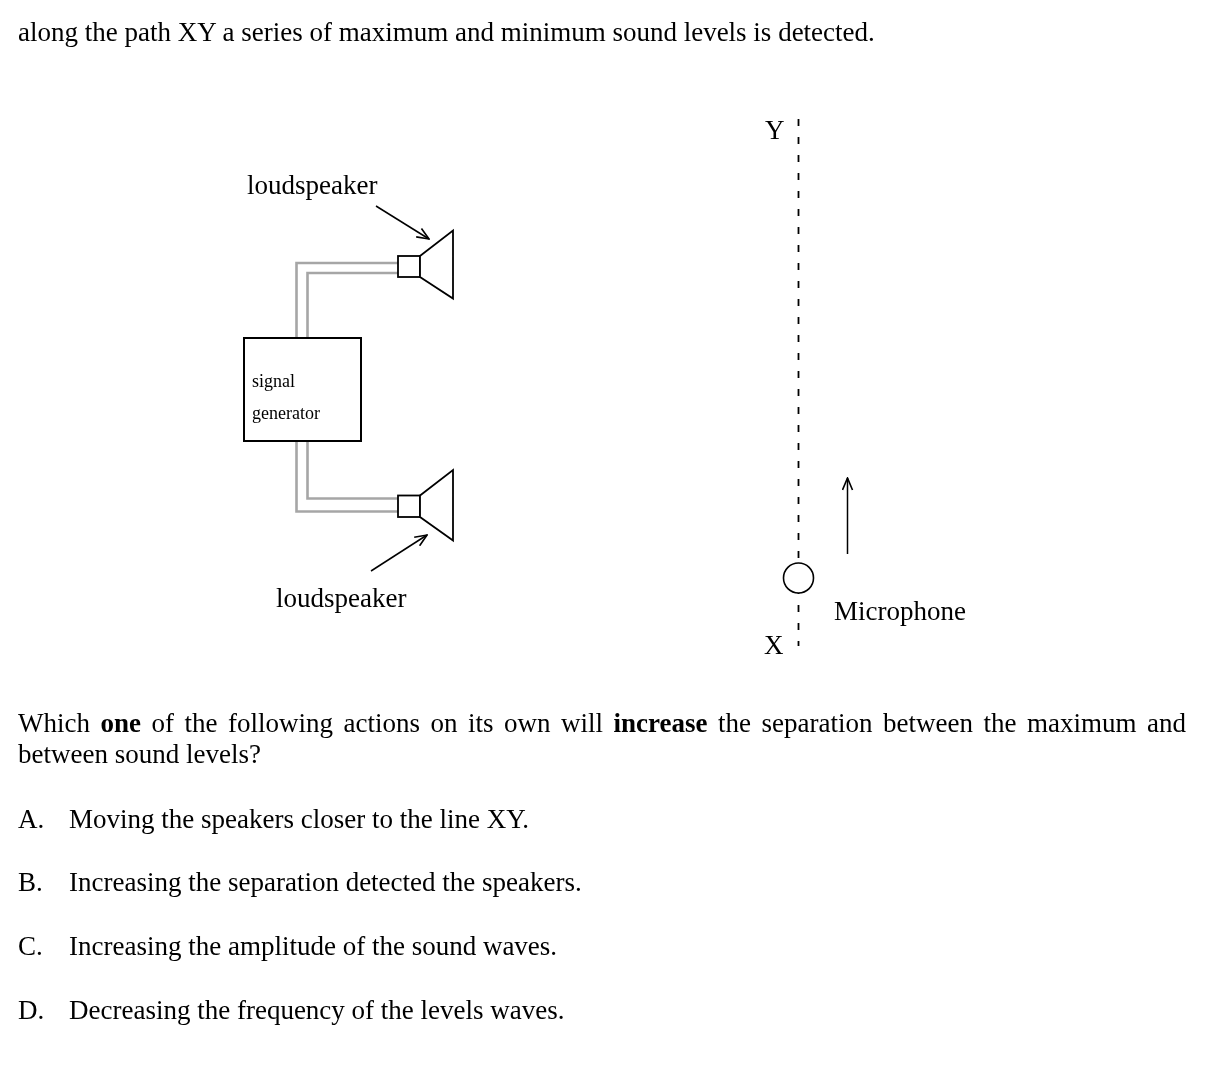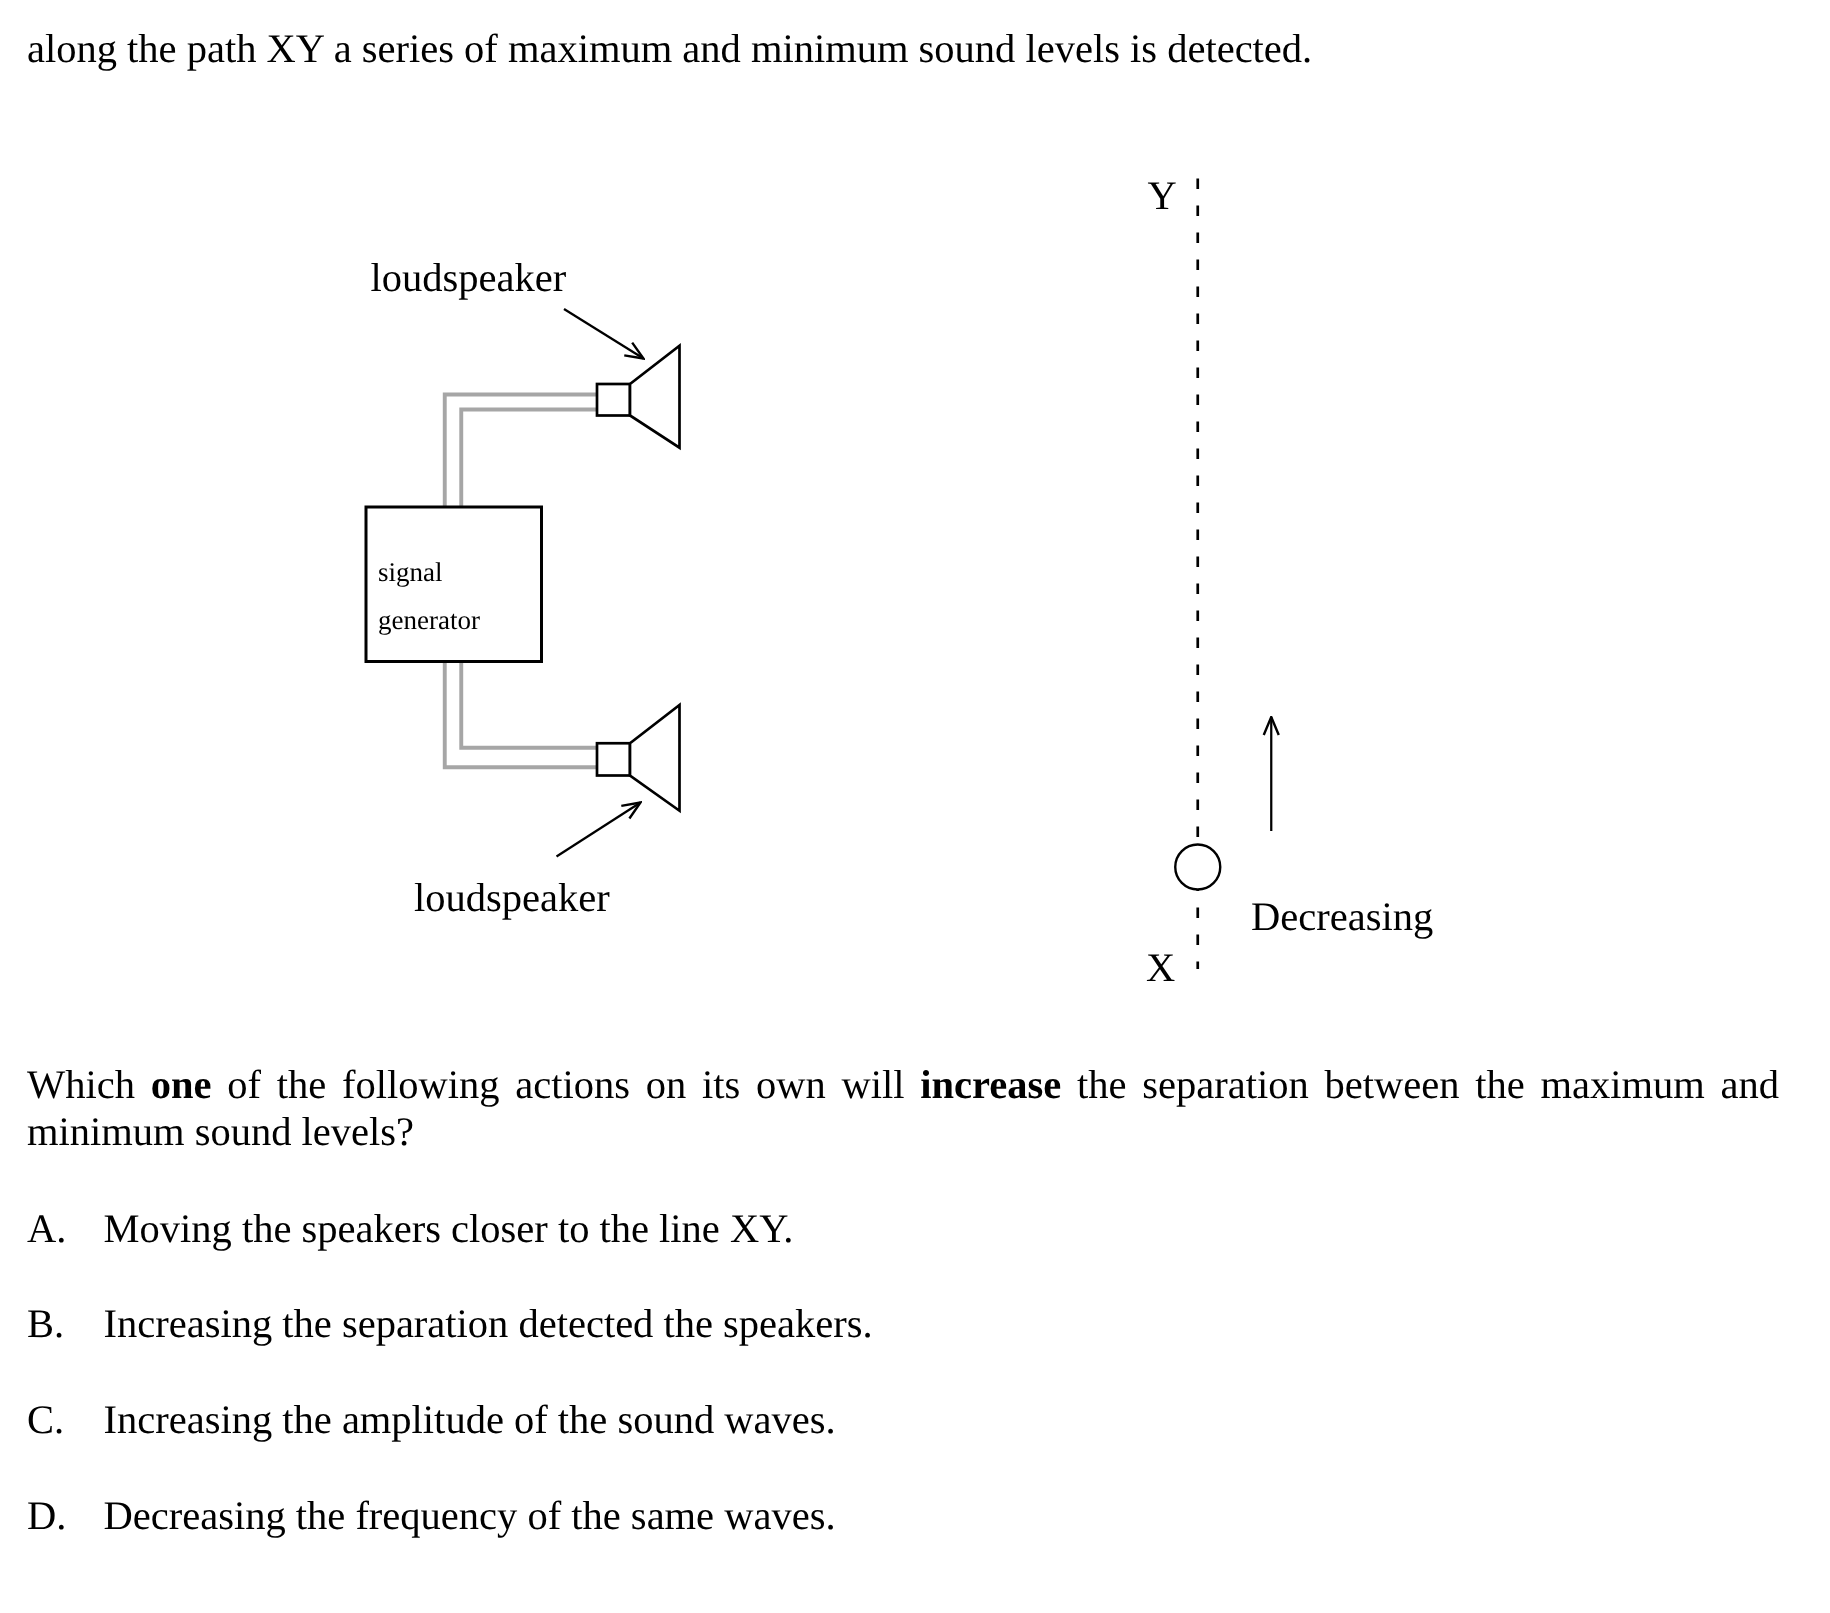--- a/index.html
+++ b/index.html
@@ -86,31 +86,31 @@
   <div>signal</div>
   <div>generator</div>
 </div>
 
 <div class="dlabel" style="left:276px; top:585px">loudspeaker</div>
 
 <div class="dlabel" style="left:765px; top:117px">Y</div>
 
 <div class="dlabel" style="left:764px; top:632px">X</div>
 
-<div class="dlabel" style="left:834px; top:598px">Decreasing</div>
+<div class="dlabel" style="left:834px; top:598px">Microphone</div>
 
 <div class="para" style="top:708px">
   <div class="jline"><span>Which </span><span class="b">one</span><span> of the following actions on its own will </span><span class="b">increase</span><span> the separation between the maximum and</span></div>
-  <div>minimum sound levels?</div>
+  <div>between sound levels?</div>
 </div>
 
 <div class="option" style="top:806px">
   <span class="letter">A.</span><span>Moving the speakers closer to the line XY.</span>
 </div>
 <div class="option" style="top:869px">
   <span class="letter">B.</span><span>Increasing the separation detected the speakers.</span>
 </div>
 <div class="option" style="top:933px">
   <span class="letter">C.</span><span>Increasing the amplitude of the sound waves.</span>
 </div>
 <div class="option" style="top:997px">
-  <span class="letter">D.</span><span>Decreasing the frequency of the same waves.</span>
+  <span class="letter">D.</span><span>Decreasing the frequency of the levels waves.</span>
 </div>
 
 </body></html>

